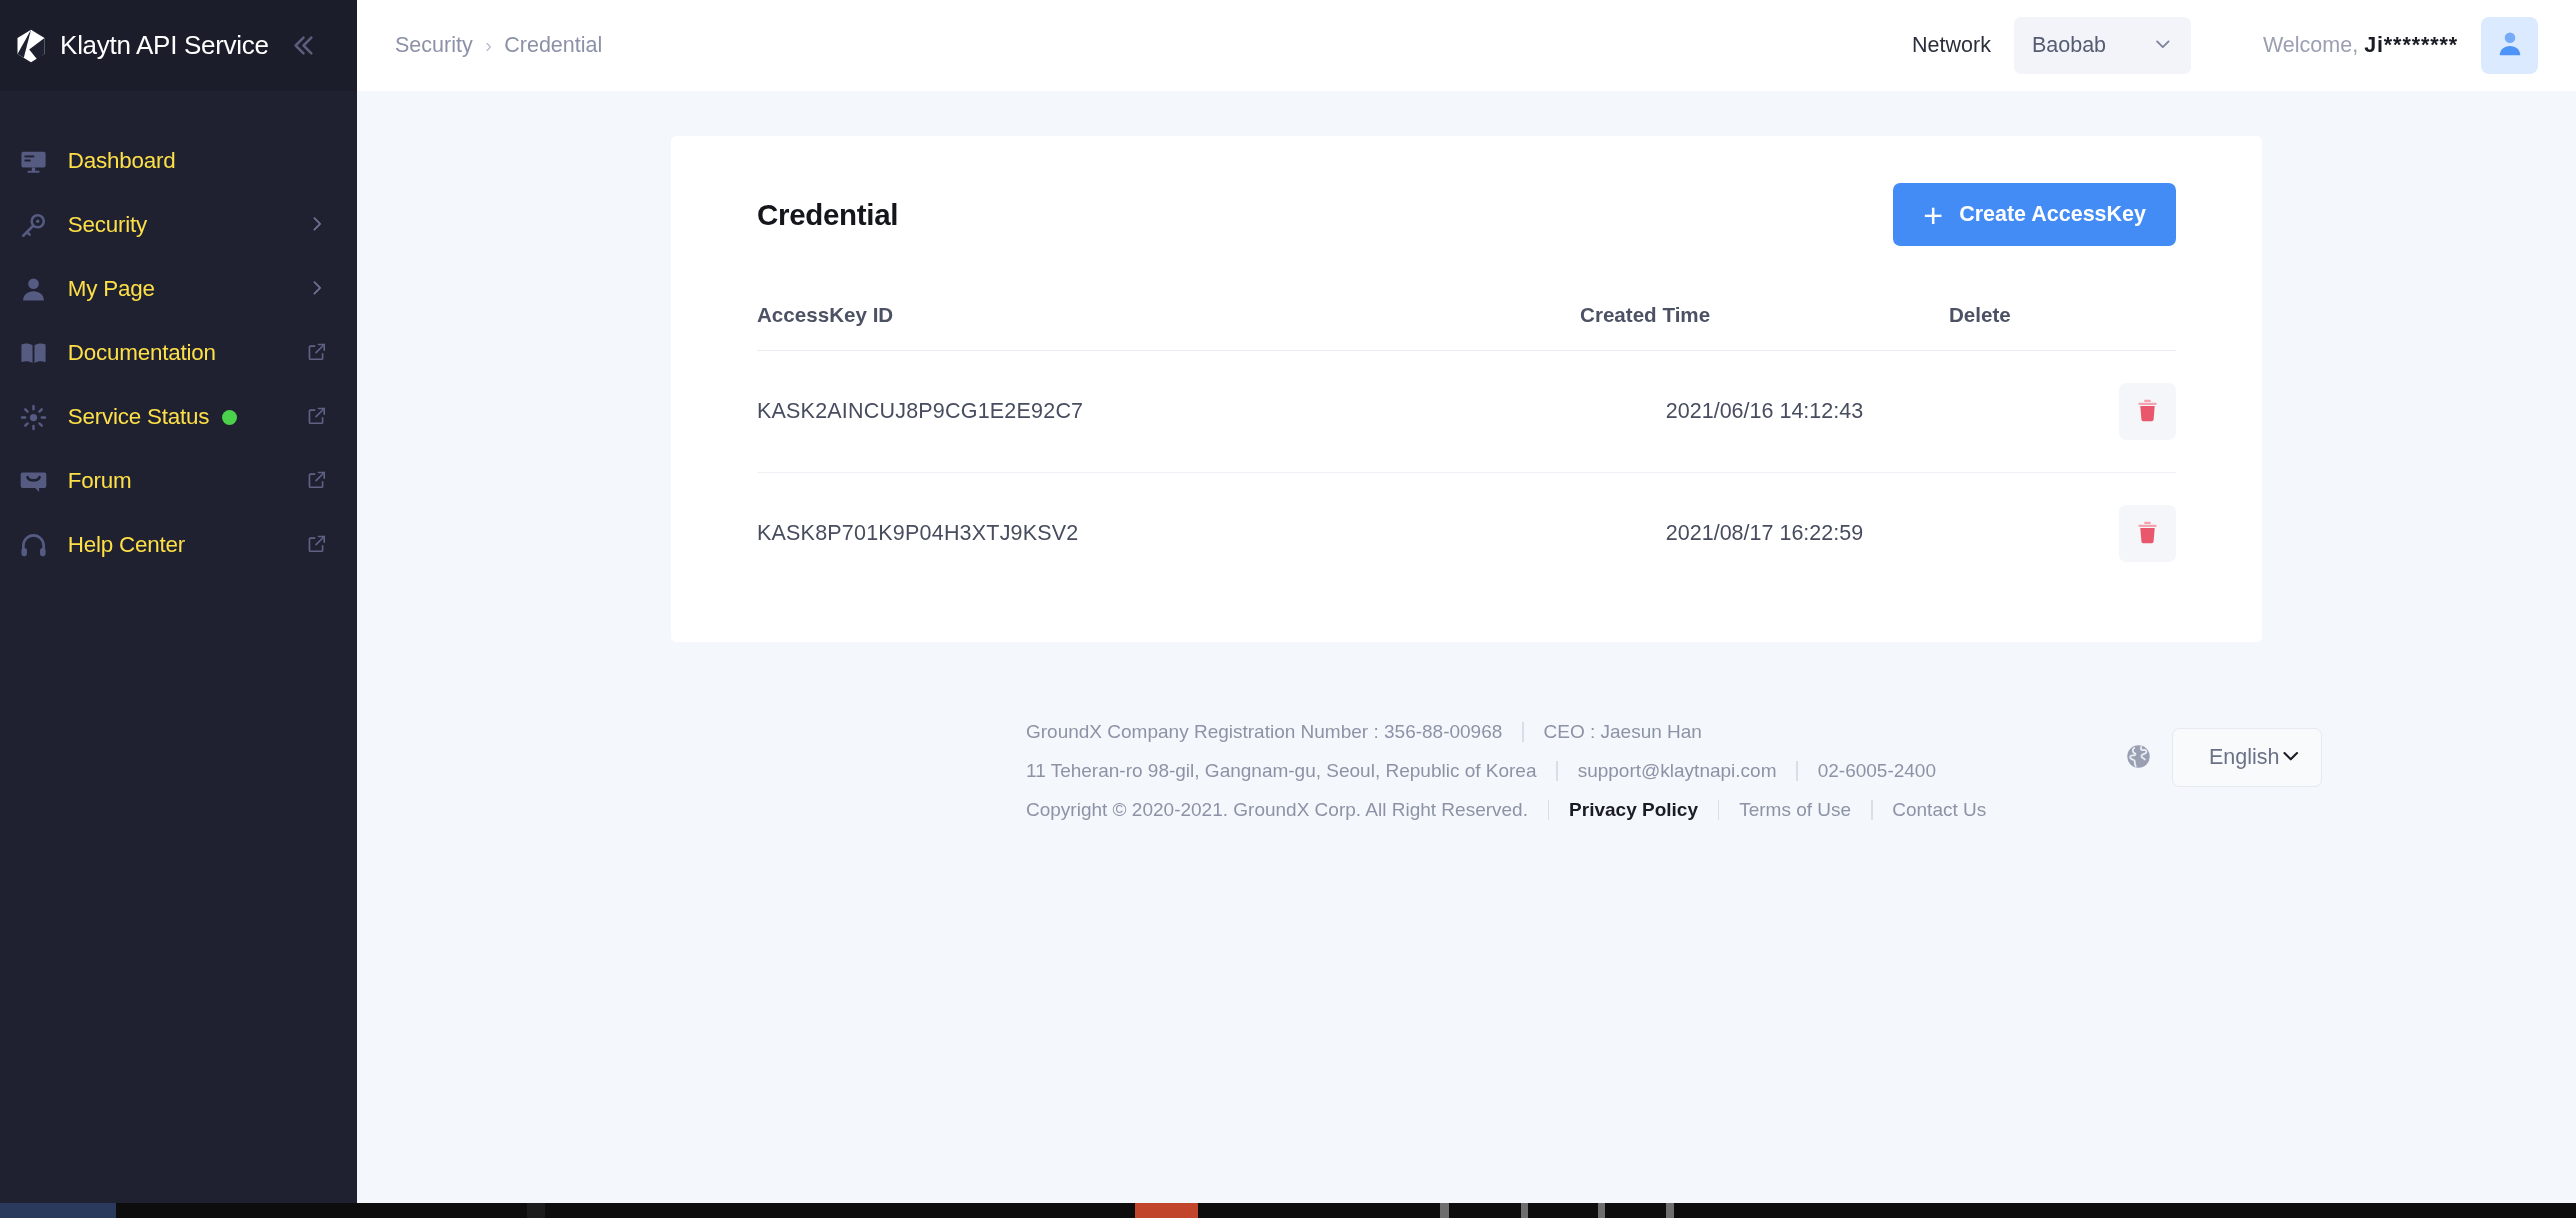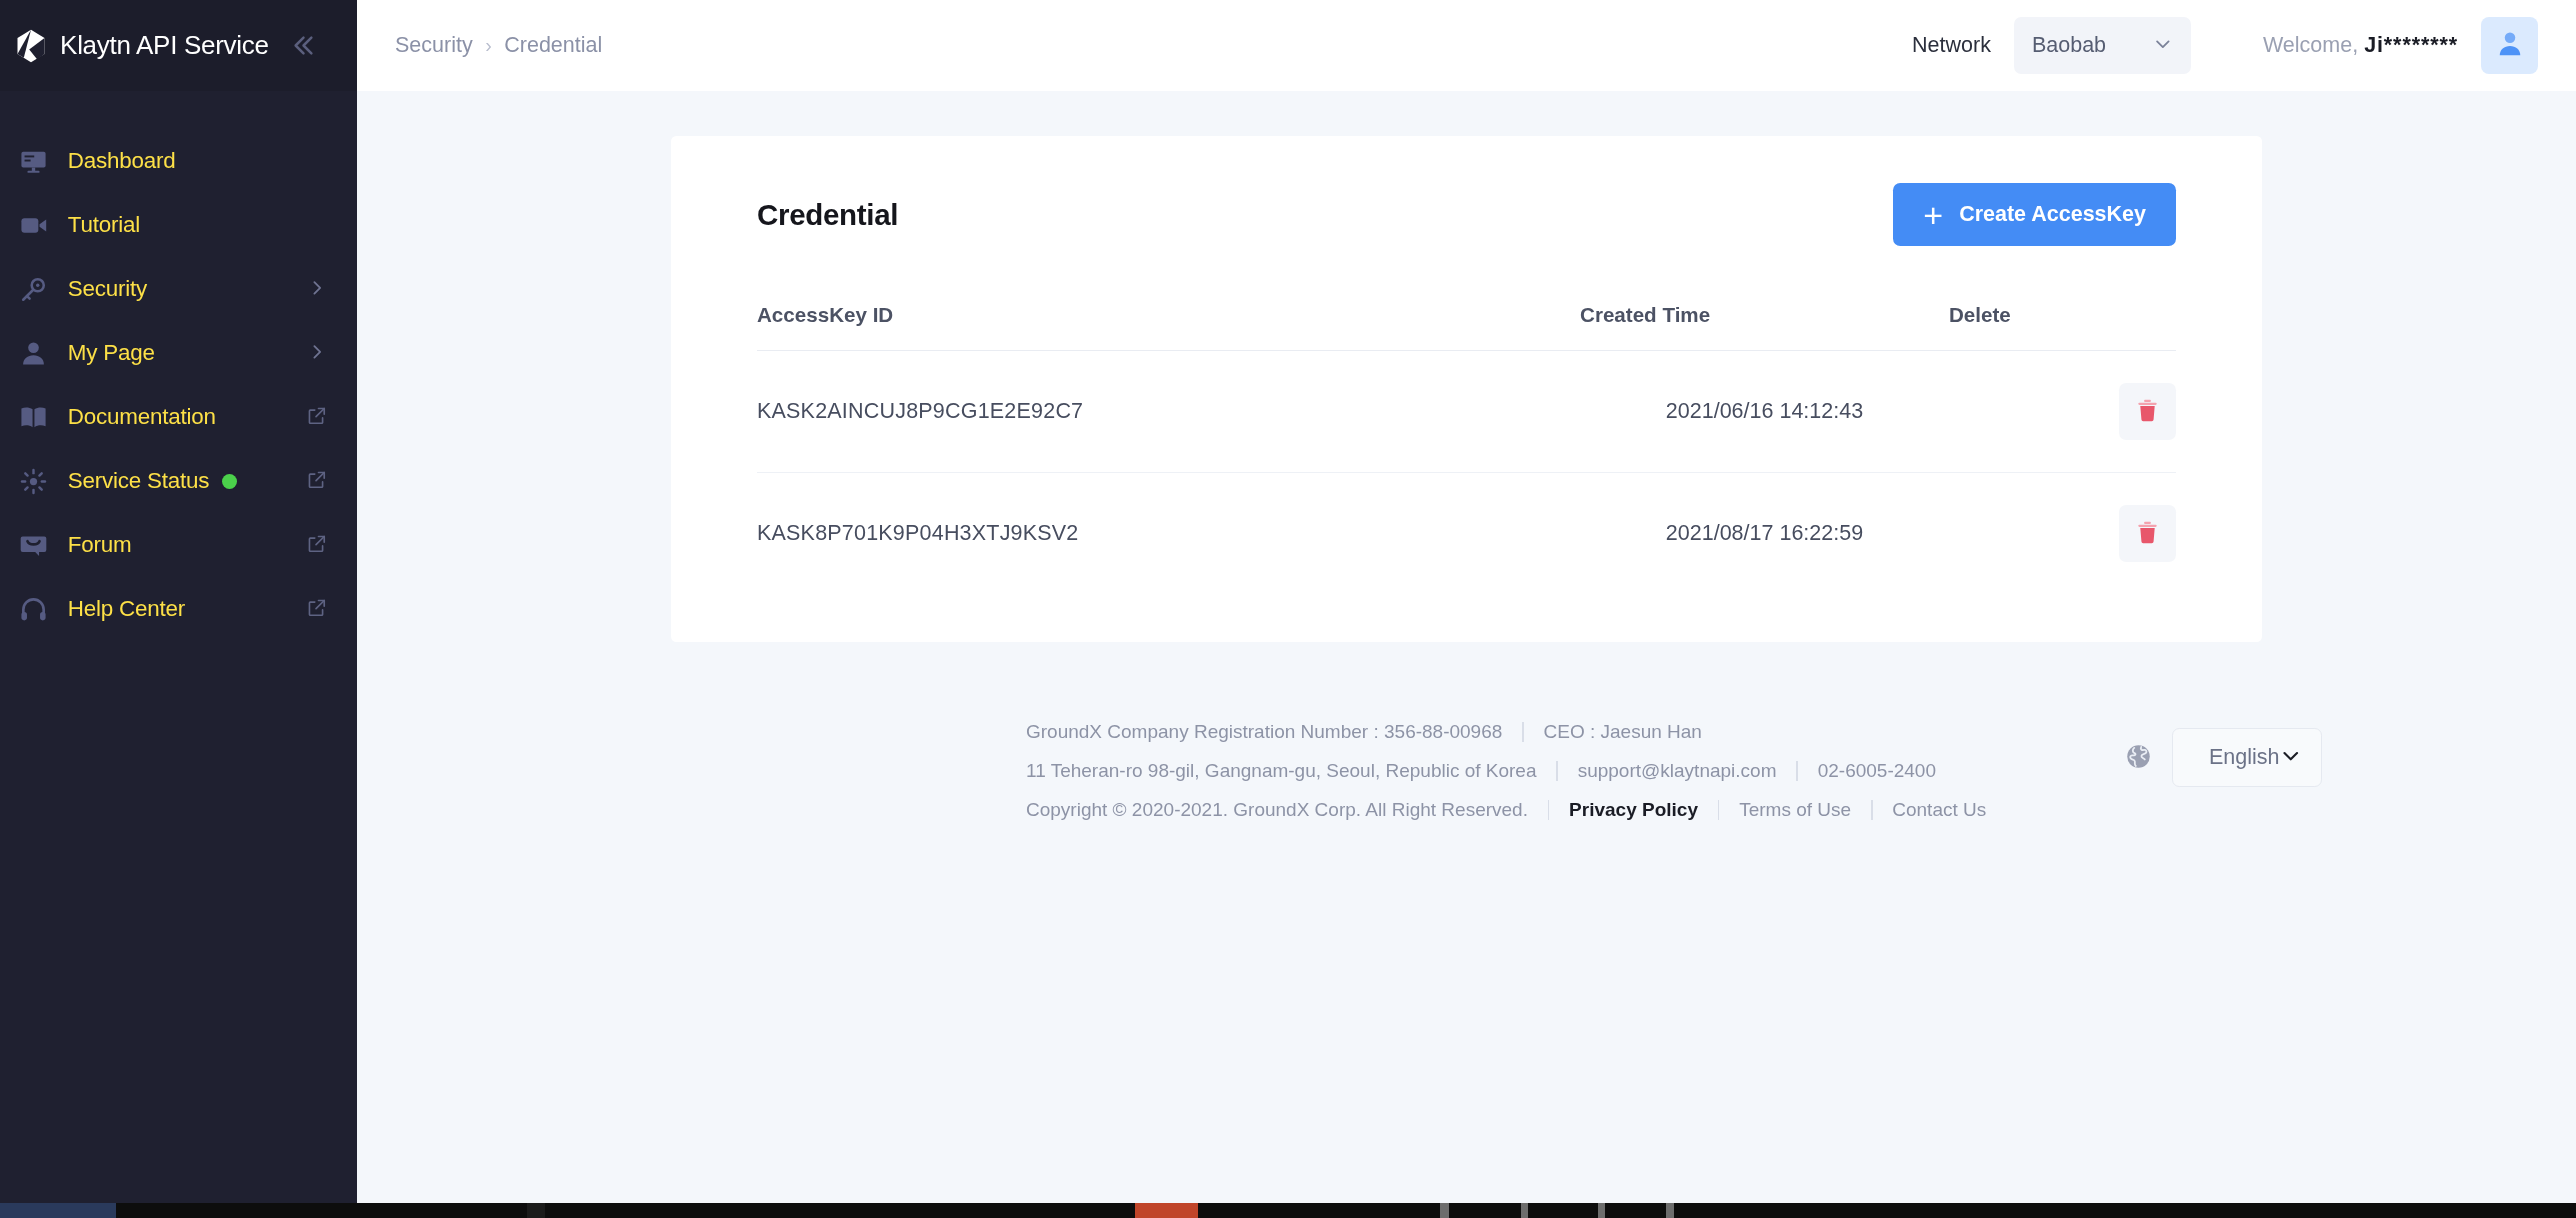--- a/index.html
+++ b/index.html
@@ -264,29 +264,20 @@
             <rect x="2" y="4" width="20" height="13" rx="1.5"></rect>
             <rect x="10.6" y="17" width="2.8" height="3"></rect>
             <rect x="7" y="19.6" width="10" height="1.8" rx="0.8"></rect>
             <rect x="4.6" y="7" width="8" height="1.6" fill="#1f2030"></rect>
             <rect x="4.6" y="10.4" width="5" height="1.6" fill="#1f2030"></rect>
           </svg>
         </span>
         <span class="nav-label">Dashboard</span>
       </div>
 
-      <div class="nav-item">
-        <span class="nav-icon">
-          <svg width="29" height="29" viewBox="0 0 24 24" fill="#565b82">
-            <rect x="2" y="6" width="14" height="12" rx="2.5"></rect>
-            <path d="M17 11 L22.5 7 L22.5 17 L17 13 Z"></path>
-          </svg>
-        </span>
-        <span class="nav-label">Tutorial</span>
-      </div>
 
       <div class="nav-item">
         <span class="nav-icon">
           <svg width="29" height="29" viewBox="0 0 24 24" fill="none" stroke="#565b82" stroke-width="2.1" stroke-linecap="round">
             <circle cx="15.5" cy="8.5" r="5"></circle>
             <circle cx="15.5" cy="8.5" r="1.4" fill="#565b82" stroke="none"></circle>
             <path d="M11.8 12.2 L3.5 20.5"></path>
             <path d="M6.6 17.4 L8.8 19.6"></path>
           </svg>
         </span>

